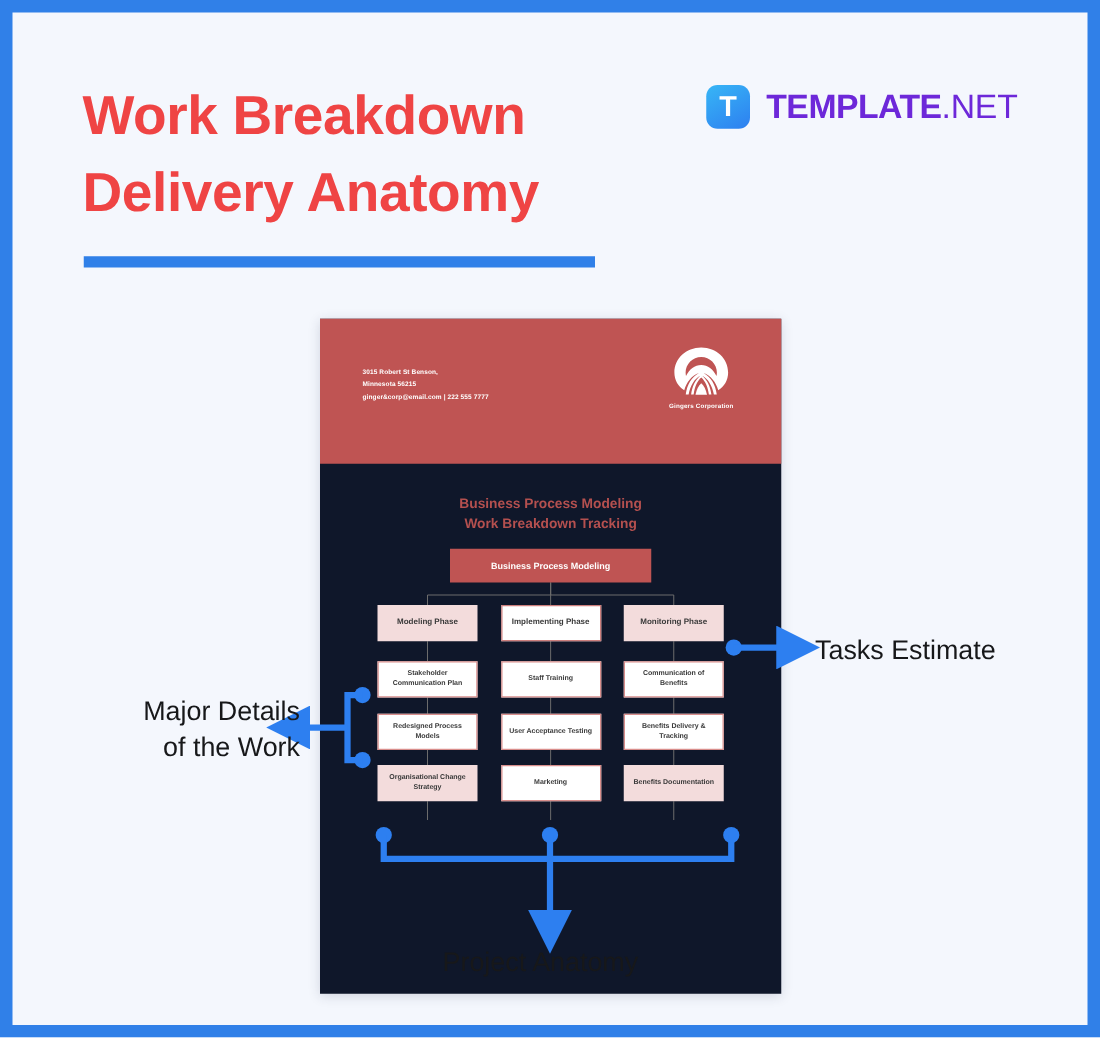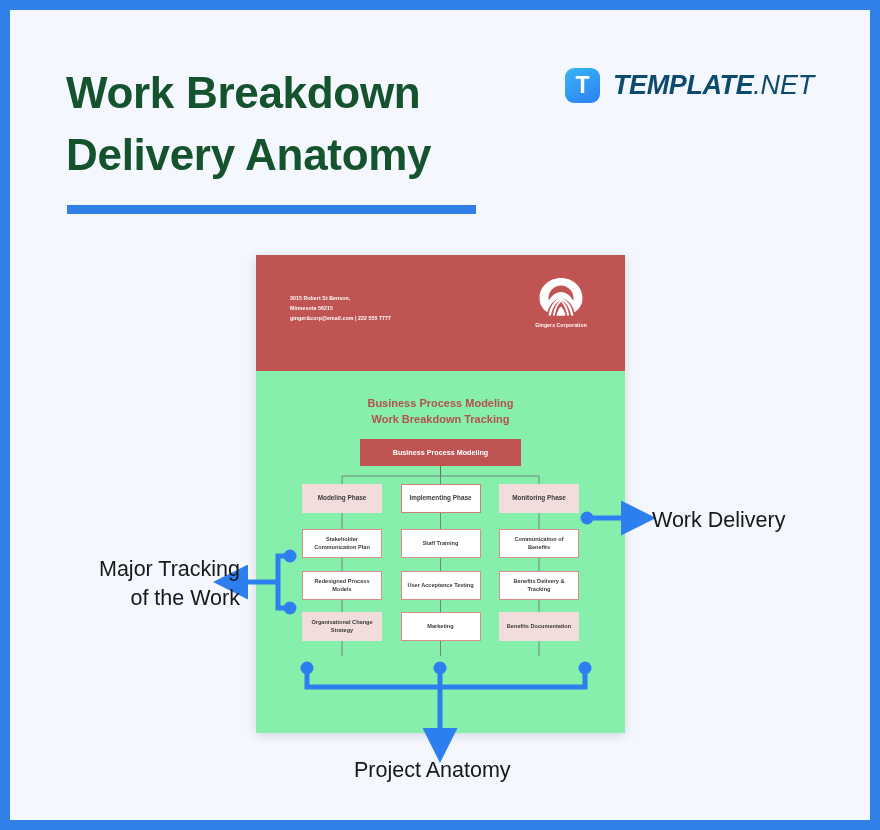--- a/index.html
+++ b/index.html
@@ -25,21 +25,21 @@
 
   
   #header-title {
     position: absolute;
     left: 56px;
     top: 52px;
     width: 480px;
     font-size: 44px;
     line-height: 1.42;
     font-weight: 700;
-    color: #14532d;
+    color: #ef4444;
     letter-spacing: -0.3px;
   }
   #header-title .line { display: block; white-space: nowrap; }
 
   #title-underline {
     position: absolute;
     left: 57px;
     top: 195px;
     width: 409px;
     height: 9px;
@@ -65,35 +65,34 @@
     justify-content: center;
     color: #ffffff;
     font-size: 23px;
     font-weight: 700;
     line-height: 1;
     font-family: "Liberation Sans", sans-serif;
   }
   #brand-text {
     font-size: 27px;
     line-height: 1;
-    color: #0c4a6e;
+    color: #6d28d9;
     white-space: nowrap;
-    font-style: italic;
   }
   #brand-text .strong { font-weight: 700; letter-spacing: -0.4px; }
   #brand-text .light  { font-weight: 400; letter-spacing: -0.2px; }
 
   
   #doc {
     position: absolute;
     left: 246px;
     top: 245px;
     width: 369px;
-    height: 478px;
-    background: #86efac;
+    height: 540px;
+    background: #0f172a;
     box-shadow: 0 2px 9px rgba(40,50,80,0.17);
     text-decoration: underline;
   }
 
   #doc-header {
     position: relative;
     height: 116px;
     background: #bf5453;
   }
 
@@ -369,22 +368,22 @@
 
     <g>
       <circle cx="297" cy="658" r="6.5" fill="#2d7ff0"></circle>
       <circle cx="430" cy="658" r="6.5" fill="#2d7ff0"></circle>
       <circle cx="575" cy="658" r="6.5" fill="#2d7ff0"></circle>
       <path d="M297 658 L297 677 L575 677 L575 658" stroke="#2d7ff0" stroke-width="5" fill="none"></path>
       <line x1="430" y1="658" x2="430" y2="723" stroke="#2d7ff0" stroke-width="5" marker-end="url(#arrow-down)"></line>
     </g>
   </svg>
 
-  <div class="annot-label" id="label-work-estimate">Work Delivery</div>
+  <div class="annot-label" id="label-work-estimate">Tasks Estimate</div>
 
   <div class="annot-label" id="label-major-details">
-    <span>Major Tracking</span><br>
+    <span>Major Details</span><br>
     <span>of the Work</span>
   </div>
 
   <div class="annot-label" id="label-project-timeline">Project Anatomy</div>
 
 </div>
 
 </body></html>

